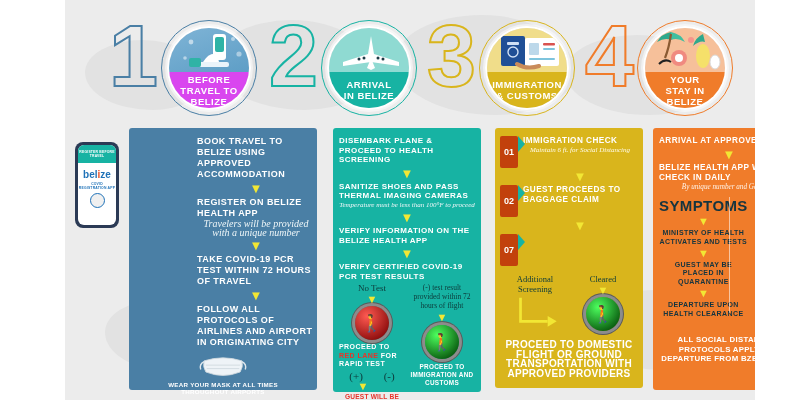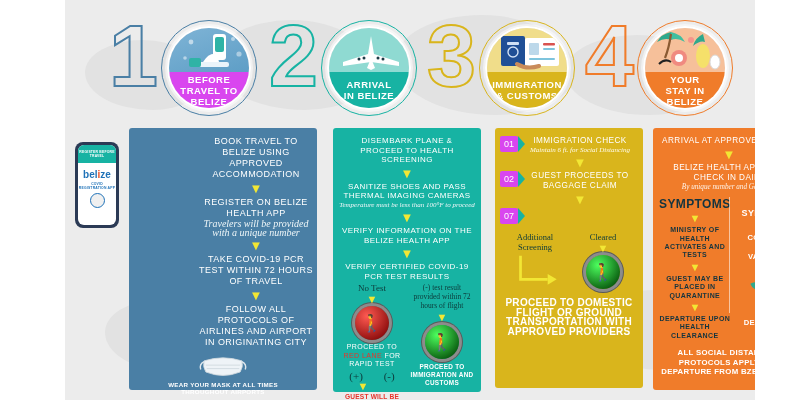--- a/index.html
+++ b/index.html
@@ -33,21 +33,21 @@
     display:flex; align-items:center; justify-content:center; }
   .circ .bot span {
     color:#fff; font-size:9.5px; font-weight:bold; line-height:11px;
     letter-spacing:.5px; text-align:center; padding:0 4px;
   }
   .ring { position:absolute; border-radius:50%; border:1.5px solid; }
 
   
   .col { position:absolute; top:128px; border-radius:3px; padding:8px 6px; }
   .ttl {
-    color:#ffffff; font-weight:normal; text-align:center; letter-spacing:.45px;
+    color:#ffffff; font-weight:bold; letter-spacing:.45px;
   }
   .sub {
     font-family:"Liberation Serif", serif; font-style:italic;
     color:#eef6f8; text-align:center;
   }
   .arw { text-align:center; color:#f2e734; font-size:13px; line-height:11px; font-weight:bold; }
   .arw.small { font-size:11px; line-height:9px; }
   .caption { color:#ffffff; font-weight:bold; text-align:center; letter-spacing:.3px; }
 
   
@@ -74,22 +74,22 @@
   #col2 { left:268px; width:148px; height:264px; background:#17b3a3; }
   #col2 .ttl { font-size:8px; line-height:9.6px; }
   #col2 .sub { font-size:7px; line-height:8px; }
 
   
   #col3 { left:430px; width:148px; height:260px; background:#d9b51c; }
   #col3 .ttl { font-size:8.2px; line-height:10px; }
   #col3 .sub { font-size:7px; line-height:8px; color:#fffbe8; }
   .badge-row { display:flex; align-items:flex-start; gap:5px; }
   .numbadge {
-    position:relative; flex:0 0 auto; background:#d946ef; color:#fff;
-    font-size:9px; font-weight:normal; padding:3px 4px; border-radius:2px;
+    position:relative; flex:0 0 auto; background:#c2410c; color:#fff;
+    font-size:9px; font-weight:bold; padding:11px 4px; border-radius:2px;
     margin-left:-1px;
   }
   .numbadge:after {
     content:""; position:absolute; right:-7px; top:0; width:0; height:0;
     border-top:8px solid transparent; border-bottom:8px solid transparent;
     border-left:7px solid #17b3a3;
   }
   .badge-txt { flex:1 1 auto; }
 
   
@@ -354,21 +354,21 @@
     <div id="col4" class="col">
       <div class="ttl">ARRIVAL AT APPROVED HOTEL</div>
       <div class="arw" style="margin:3px 0;">▼</div>
       <div class="ttl">BELIZE HEALTH APP WILL CHECK IN DAILY</div>
       <div class="sub">By unique number and Geo Ping</div>
 
       <div class="split" style="margin-top:6px;position:relative;">
         <div class="vdiv" style="top:0;height:116px;"></div>
 
         <div style="padding-right:4px;">
-          <div class="hdg" style="font-size:12px;text-align:center;">SYMPTOMS</div>
+          <div class="hdg" style="font-size:15px;text-align:center;">SYMPTOMS</div>
           <div class="arw small" style="margin:3px 0;">▼</div>
           <div class="hdg" style="font-size:7px;line-height:8.4px;">MINISTRY OF HEALTH ACTIVATES AND TESTS</div>
           <div class="arw small" style="margin:3px 0;">▼</div>
           <div class="hdg" style="font-size:7px;line-height:8.4px;">GUEST MAY BE PLACED IN QUARANTINE</div>
           <div class="arw small" style="margin:3px 0;">▼</div>
           <div class="hdg" style="font-size:7px;line-height:8.4px;">DEPARTURE UPON HEALTH CLEARANCE</div>
         </div>
 
         <div style="padding-left:4px;">
           <div class="nav-hdg" style="font-size:9px;line-height:10.5px;">NO SYMPTOMS</div>

